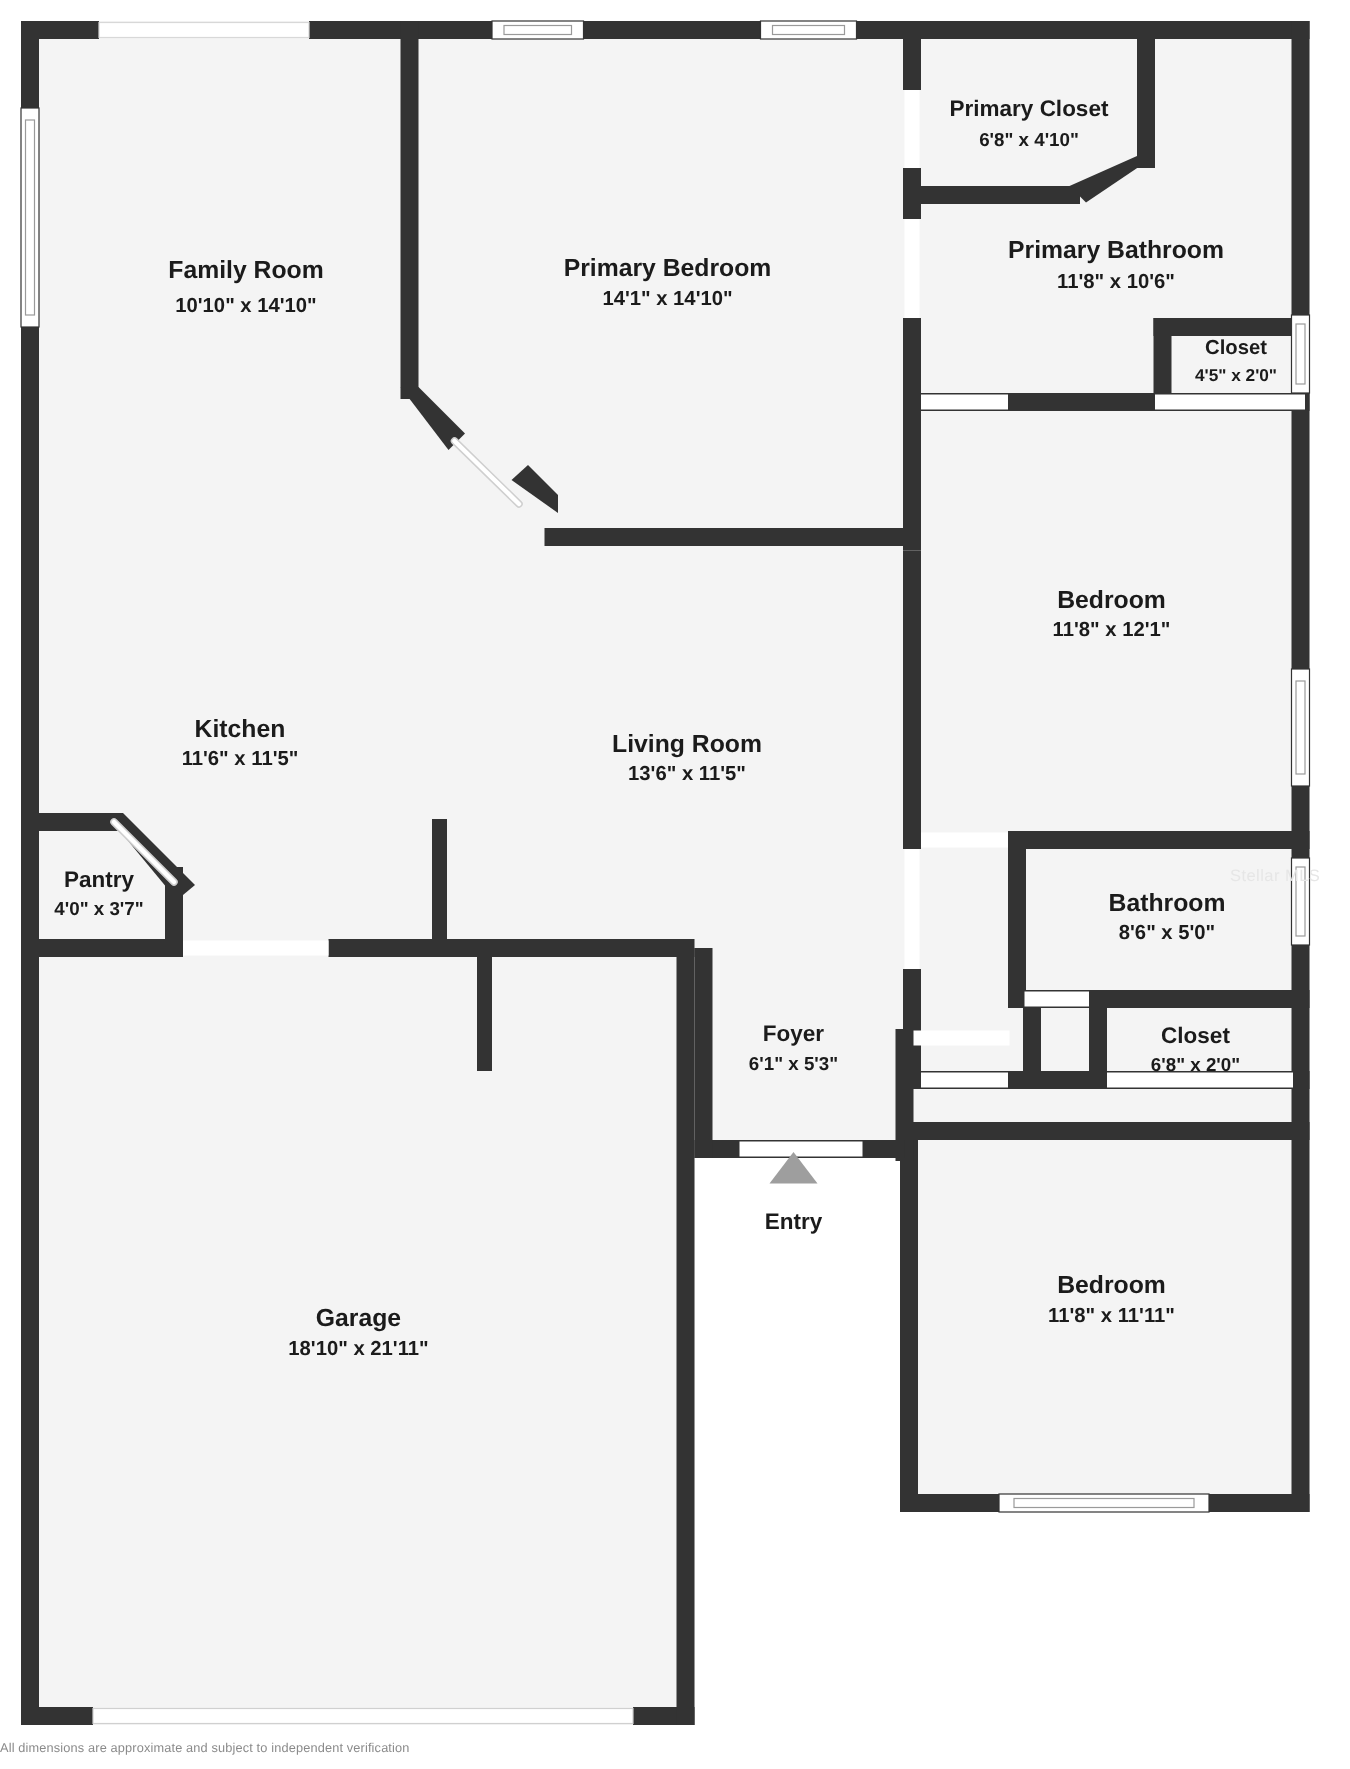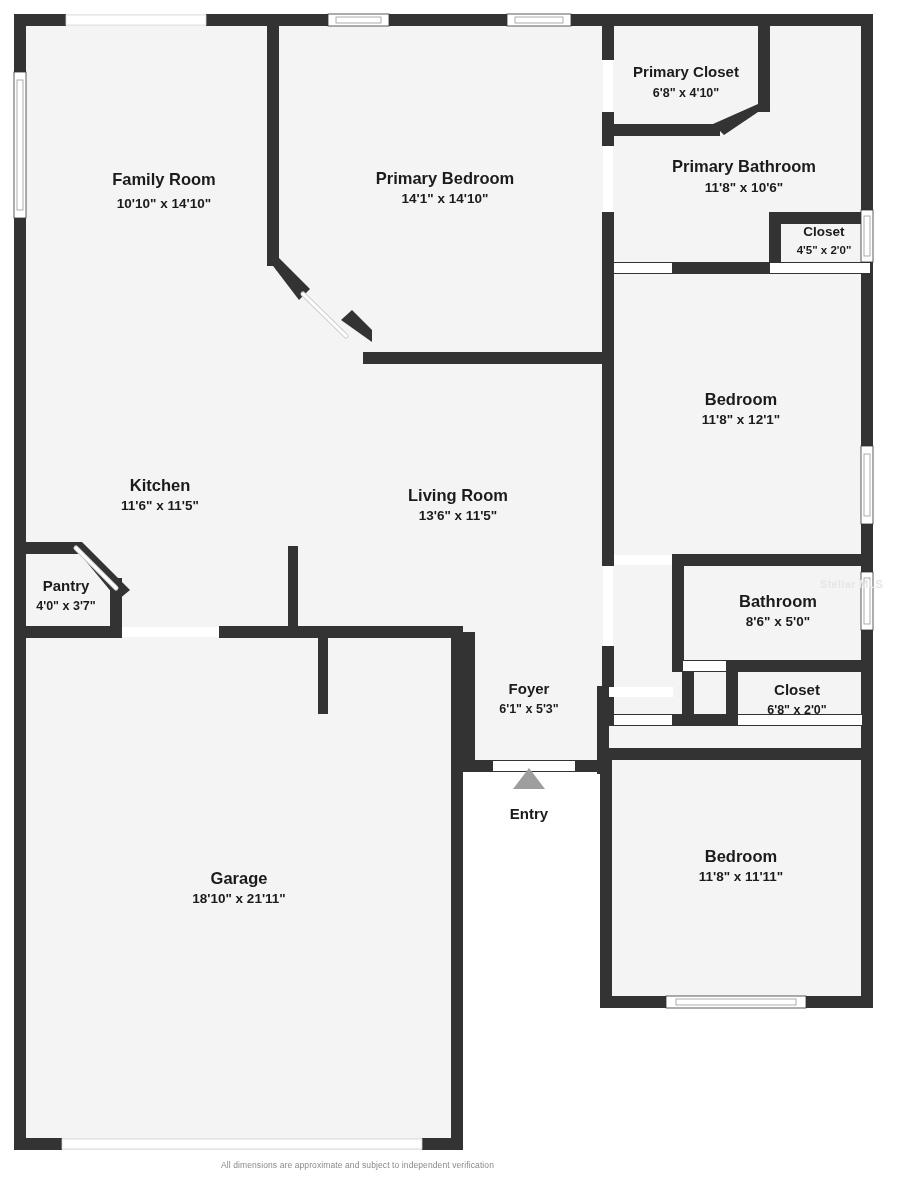--- a/index.html
+++ b/index.html
@@ -40,33 +40,32 @@
   .lbl-lg .room-label-dim  { font-size: 13.5px; }
   .lbl-md .room-label-name { font-size: 15px; }
   .lbl-md .room-label-dim  { font-size: 12.5px; }
   .lbl-sm .room-label-name { font-size: 13.5px; }
   .lbl-sm .room-label-dim  { font-size: 11.5px; }
   .footer-note {
     position: absolute;
     left: 0;
     top: 1160px;
     width: 715px;
-    text-align: center;
     font-family: "Liberation Sans", sans-serif;
     font-size: 8.5px;
     color: #8a8a8a;
     letter-spacing: 0.1px;
   }
   .watermark {
     position: absolute;
     left: 820px;
     top: 578px;
     font-family: "Liberation Sans", sans-serif;
     font-size: 11px;
-    font-weight: bold;
+    font-weight: normal;
     color: #e6e6e6;
     letter-spacing: 0.3px;
     user-select: none;
   }
 </style>
 </head>
 <body>
 
 <div id="plan-root">
 

